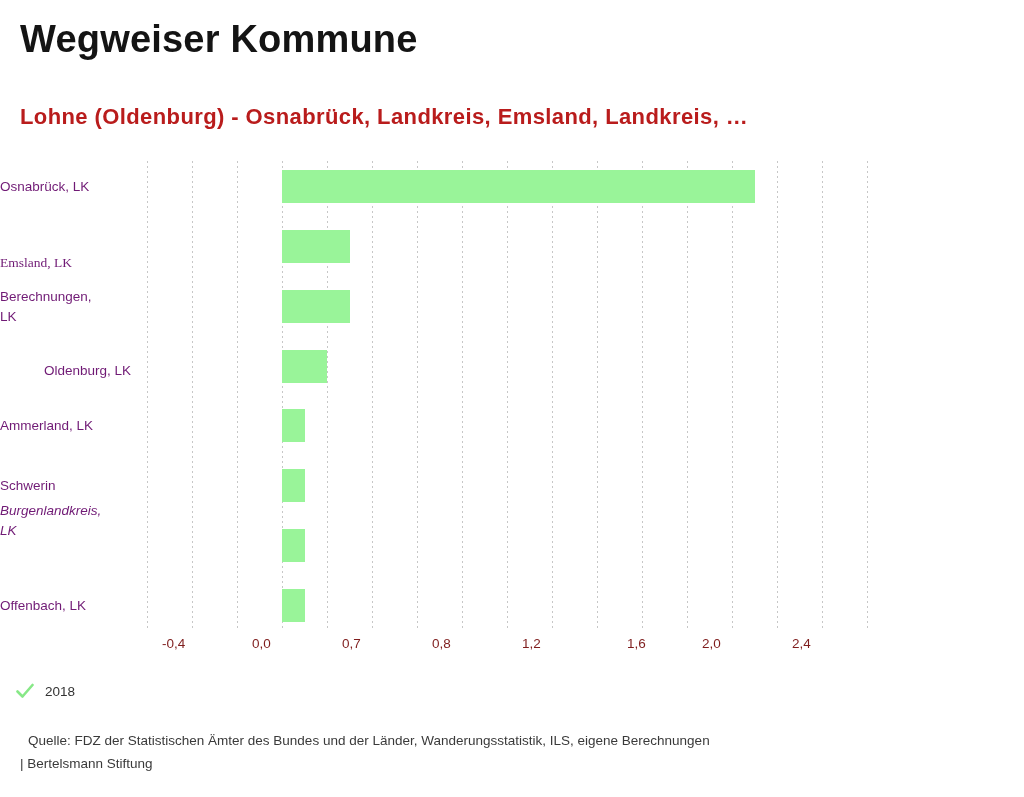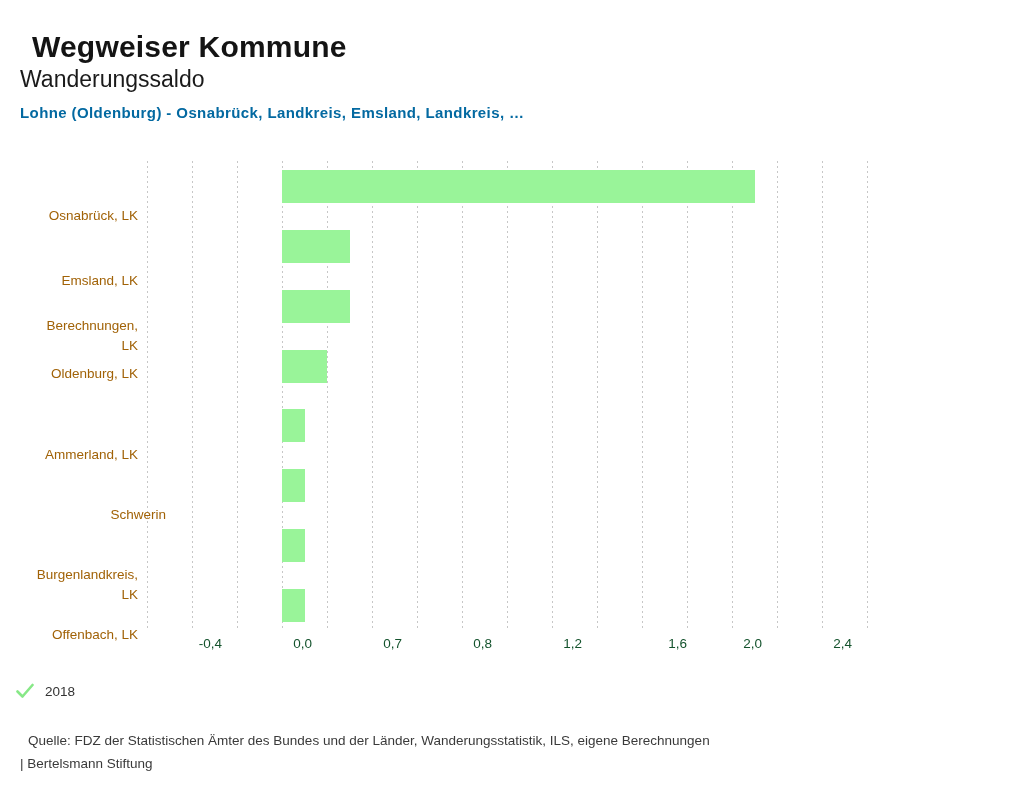--- a/index.html
+++ b/index.html
@@ -1,46 +1,45 @@
 <!DOCTYPE html>
 <html><head>
 <meta charset="utf-8">
 <style>
   html,body{margin:0;padding:0;background:#ffffff;}
   .page{
     position:relative;width:1024px;height:797px;background:#ffffff;
     font-family:"Liberation Sans","DejaVu Sans",sans-serif;overflow:hidden;
   }
-  .app-title{position:absolute;left:20px;top:18px;margin:12px;font-size:30px;font-weight:700;color:#141414;letter-spacing:0.2px;}
+  .app-title{position:absolute;left:20px;top:18px;margin:0;font-size:38px;font-weight:700;color:#141414;letter-spacing:0.2px;}
   .chart-title{position:absolute;left:20px;top:66px;margin:0;font-size:23px;font-weight:400;color:#1a1a1a;}
-  .chart-subtitle{position:absolute;left:20px;top:104px;margin:0;font-size:15px;font-weight:700;color:#0369a1;letter-spacing:0.4px;}
+  .chart-subtitle{position:absolute;left:20px;top:104px;margin:0;font-size:22px;font-weight:700;color:#b91c1c;letter-spacing:0.4px;}
   #chart{position:absolute;inset:0;}
   .gridline{
     position:absolute;width:1px;
     background-image:repeating-linear-gradient(to bottom,#c7c7c7 0 2px,transparent 2px 5px);
   }
   .bar{position:absolute;height:33px;}
   .cat-label{
-    position:absolute;left:0;width:138px;text-align:right;transform:translateY(-50%);
-    font-size:13.5px;color:#a16207;line-height:20px;white-space:pre-line;margin-top:29px;
+    position:absolute;left:0;width:138px;text-align:left;transform:translateY(-50%);
+    font-size:13.5px;color:#701a75;line-height:20px;white-space:pre-line;
   }
-  .tick{position:absolute;width:60px;text-align:right;font-size:13.5px;color:#14532d;}
+  .tick{position:absolute;width:60px;text-align:left;font-size:13.5px;color:#7f1d1d;}
   .unit-label{position:absolute;left:888px;top:624px;font-size:13.5px;color:#3a3a3a;line-height:22px;white-space:pre-line;}
   .legend{position:absolute;left:16px;top:683px;display:flex;align-items:center;gap:11px;cursor:pointer;}
   .legend-text{font-size:13.5px;color:#333333;}
   .source{position:absolute;left:20px;top:725px;margin:8px;font-size:13.5px;color:#3a3a3a;}
   .branding{position:absolute;left:20px;top:756px;margin:0;font-size:13.5px;color:#3a3a3a;}
 </style>
 </head>
 <body>
 
 <div class="page">
 
   <h1 class="app-title">Wegweiser Kommune</h1>
-  <h2 class="chart-title">Wanderungssaldo</h2>
   <h3 class="chart-subtitle">Lohne (Oldenburg) - Osnabrück, Landkreis, Emsland, Landkreis, …</h3>
 
   <div id="chart">
       <div class="gridline" style="left: 147px; top: 161px; height: 469px; background-image: repeating-linear-gradient(rgb(199, 199, 199) 0px, rgb(199, 199, 199) 2px, transparent 2px, transparent 5px);"></div>
       <div class="gridline" style="left: 192px; top: 161px; height: 469px; background-image: repeating-linear-gradient(rgb(199, 199, 199) 0px, rgb(199, 199, 199) 2px, transparent 2px, transparent 5px);"></div>
       <div class="gridline" style="left: 237px; top: 161px; height: 469px; background-image: repeating-linear-gradient(rgb(199, 199, 199) 0px, rgb(199, 199, 199) 2px, transparent 2px, transparent 5px);"></div>
       <div class="gridline" style="left: 282px; top: 161px; height: 469px; background-image: repeating-linear-gradient(rgb(199, 199, 199) 0px, rgb(199, 199, 199) 2px, transparent 2px, transparent 5px);"></div>
       <div class="gridline" style="left: 327px; top: 161px; height: 469px; background-image: repeating-linear-gradient(rgb(199, 199, 199) 0px, rgb(199, 199, 199) 2px, transparent 2px, transparent 5px);"></div>
       <div class="gridline" style="left: 372px; top: 161px; height: 469px; background-image: repeating-linear-gradient(rgb(199, 199, 199) 0px, rgb(199, 199, 199) 2px, transparent 2px, transparent 5px);"></div>
       <div class="gridline" style="left: 417px; top: 161px; height: 469px; background-image: repeating-linear-gradient(rgb(199, 199, 199) 0px, rgb(199, 199, 199) 2px, transparent 2px, transparent 5px);"></div>
@@ -49,32 +48,32 @@
       <div class="gridline" style="left: 552px; top: 161px; height: 469px; background-image: repeating-linear-gradient(rgb(199, 199, 199) 0px, rgb(199, 199, 199) 2px, transparent 2px, transparent 5px);"></div>
       <div class="gridline" style="left: 597px; top: 161px; height: 469px; background-image: repeating-linear-gradient(rgb(199, 199, 199) 0px, rgb(199, 199, 199) 2px, transparent 2px, transparent 5px);"></div>
       <div class="gridline" style="left: 642px; top: 161px; height: 469px; background-image: repeating-linear-gradient(rgb(199, 199, 199) 0px, rgb(199, 199, 199) 2px, transparent 2px, transparent 5px);"></div>
       <div class="gridline" style="left: 687px; top: 161px; height: 469px; background-image: repeating-linear-gradient(rgb(199, 199, 199) 0px, rgb(199, 199, 199) 2px, transparent 2px, transparent 5px);"></div>
       <div class="gridline" style="left: 732px; top: 161px; height: 469px; background-image: repeating-linear-gradient(rgb(199, 199, 199) 0px, rgb(199, 199, 199) 2px, transparent 2px, transparent 5px);"></div>
       <div class="gridline" style="left: 777px; top: 161px; height: 469px; background-image: repeating-linear-gradient(rgb(199, 199, 199) 0px, rgb(199, 199, 199) 2px, transparent 2px, transparent 5px);"></div>
       <div class="gridline" style="left: 822px; top: 161px; height: 469px; background-image: repeating-linear-gradient(rgb(199, 199, 199) 0px, rgb(199, 199, 199) 2px, transparent 2px, transparent 5px);"></div>
       <div class="gridline" style="left: 867px; top: 161px; height: 469px; background-image: repeating-linear-gradient(rgb(199, 199, 199) 0px, rgb(199, 199, 199) 2px, transparent 2px, transparent 5px);"></div>
       <div class="cat-label" style="top: 186.5px;">Osnabrück, LK</div>
       <div class="bar" style="top: 170px; left: 282px; width: 472.5px; background: rgb(153, 244, 153);"></div>
-      <div class="cat-label" style="top: 252px;">Emsland, LK</div>
+      <div class="cat-label" style="top: 263px; font-family: Liberation Serif, serif;">Emsland, LK</div>
       <div class="bar" style="top: 230px; left: 282px; width: 67.5px; background: rgb(153, 244, 153);"></div>
       <div class="cat-label" style="top: 306.5px;">Berechnungen,
 LK</div>
       <div class="bar" style="top: 290px; left: 282px; width: 67.5px; background: rgb(153, 244, 153);"></div>
-      <div class="cat-label" style="top: 345px;">Oldenburg, LK</div>
+      <div class="cat-label" style="top: 371px; padding-left: 44px;">Oldenburg, LK</div>
       <div class="bar" style="top: 350px; left: 282px; width: 45px; background: rgb(153, 244, 153);"></div>
       <div class="cat-label" style="top: 425.5px;">Ammerland, LK</div>
       <div class="bar" style="top: 409px; left: 282px; width: 22.5px; background: rgb(153, 244, 153);"></div>
-      <div class="cat-label" style="top: 485.5px; padding-left: 28px;">Schwerin</div>
+      <div class="cat-label" style="top: 485.5px;">Schwerin</div>
       <div class="bar" style="top: 469px; left: 282px; width: 22.5px; background: rgb(153, 244, 153);"></div>
-      <div class="cat-label" style="top: 556px;">Burgenlandkreis,
+      <div class="cat-label" style="top: 521px; font-style: italic;">Burgenlandkreis,
 LK</div>
       <div class="bar" style="top: 529px; left: 282px; width: 22.5px; background: rgb(153, 244, 153);"></div>
       <div class="cat-label" style="top: 605.5px;">Offenbach, LK</div>
       <div class="bar" style="top: 589px; left: 282px; width: 22.5px; background: rgb(153, 244, 153);"></div>
       <div class="tick" style="left: 162px; top: 636px;">-0,4</div>
       <div class="tick" style="left: 252px; top: 636px;">0,0</div>
       <div class="tick" style="left: 342px; top: 636px;">0,7</div>
       <div class="tick" style="left: 432px; top: 636px;">0,8</div>
       <div class="tick" style="left: 522px; top: 636px;">1,2</div>
       <div class="tick" style="left: 627px; top: 636px;">1,6</div>

